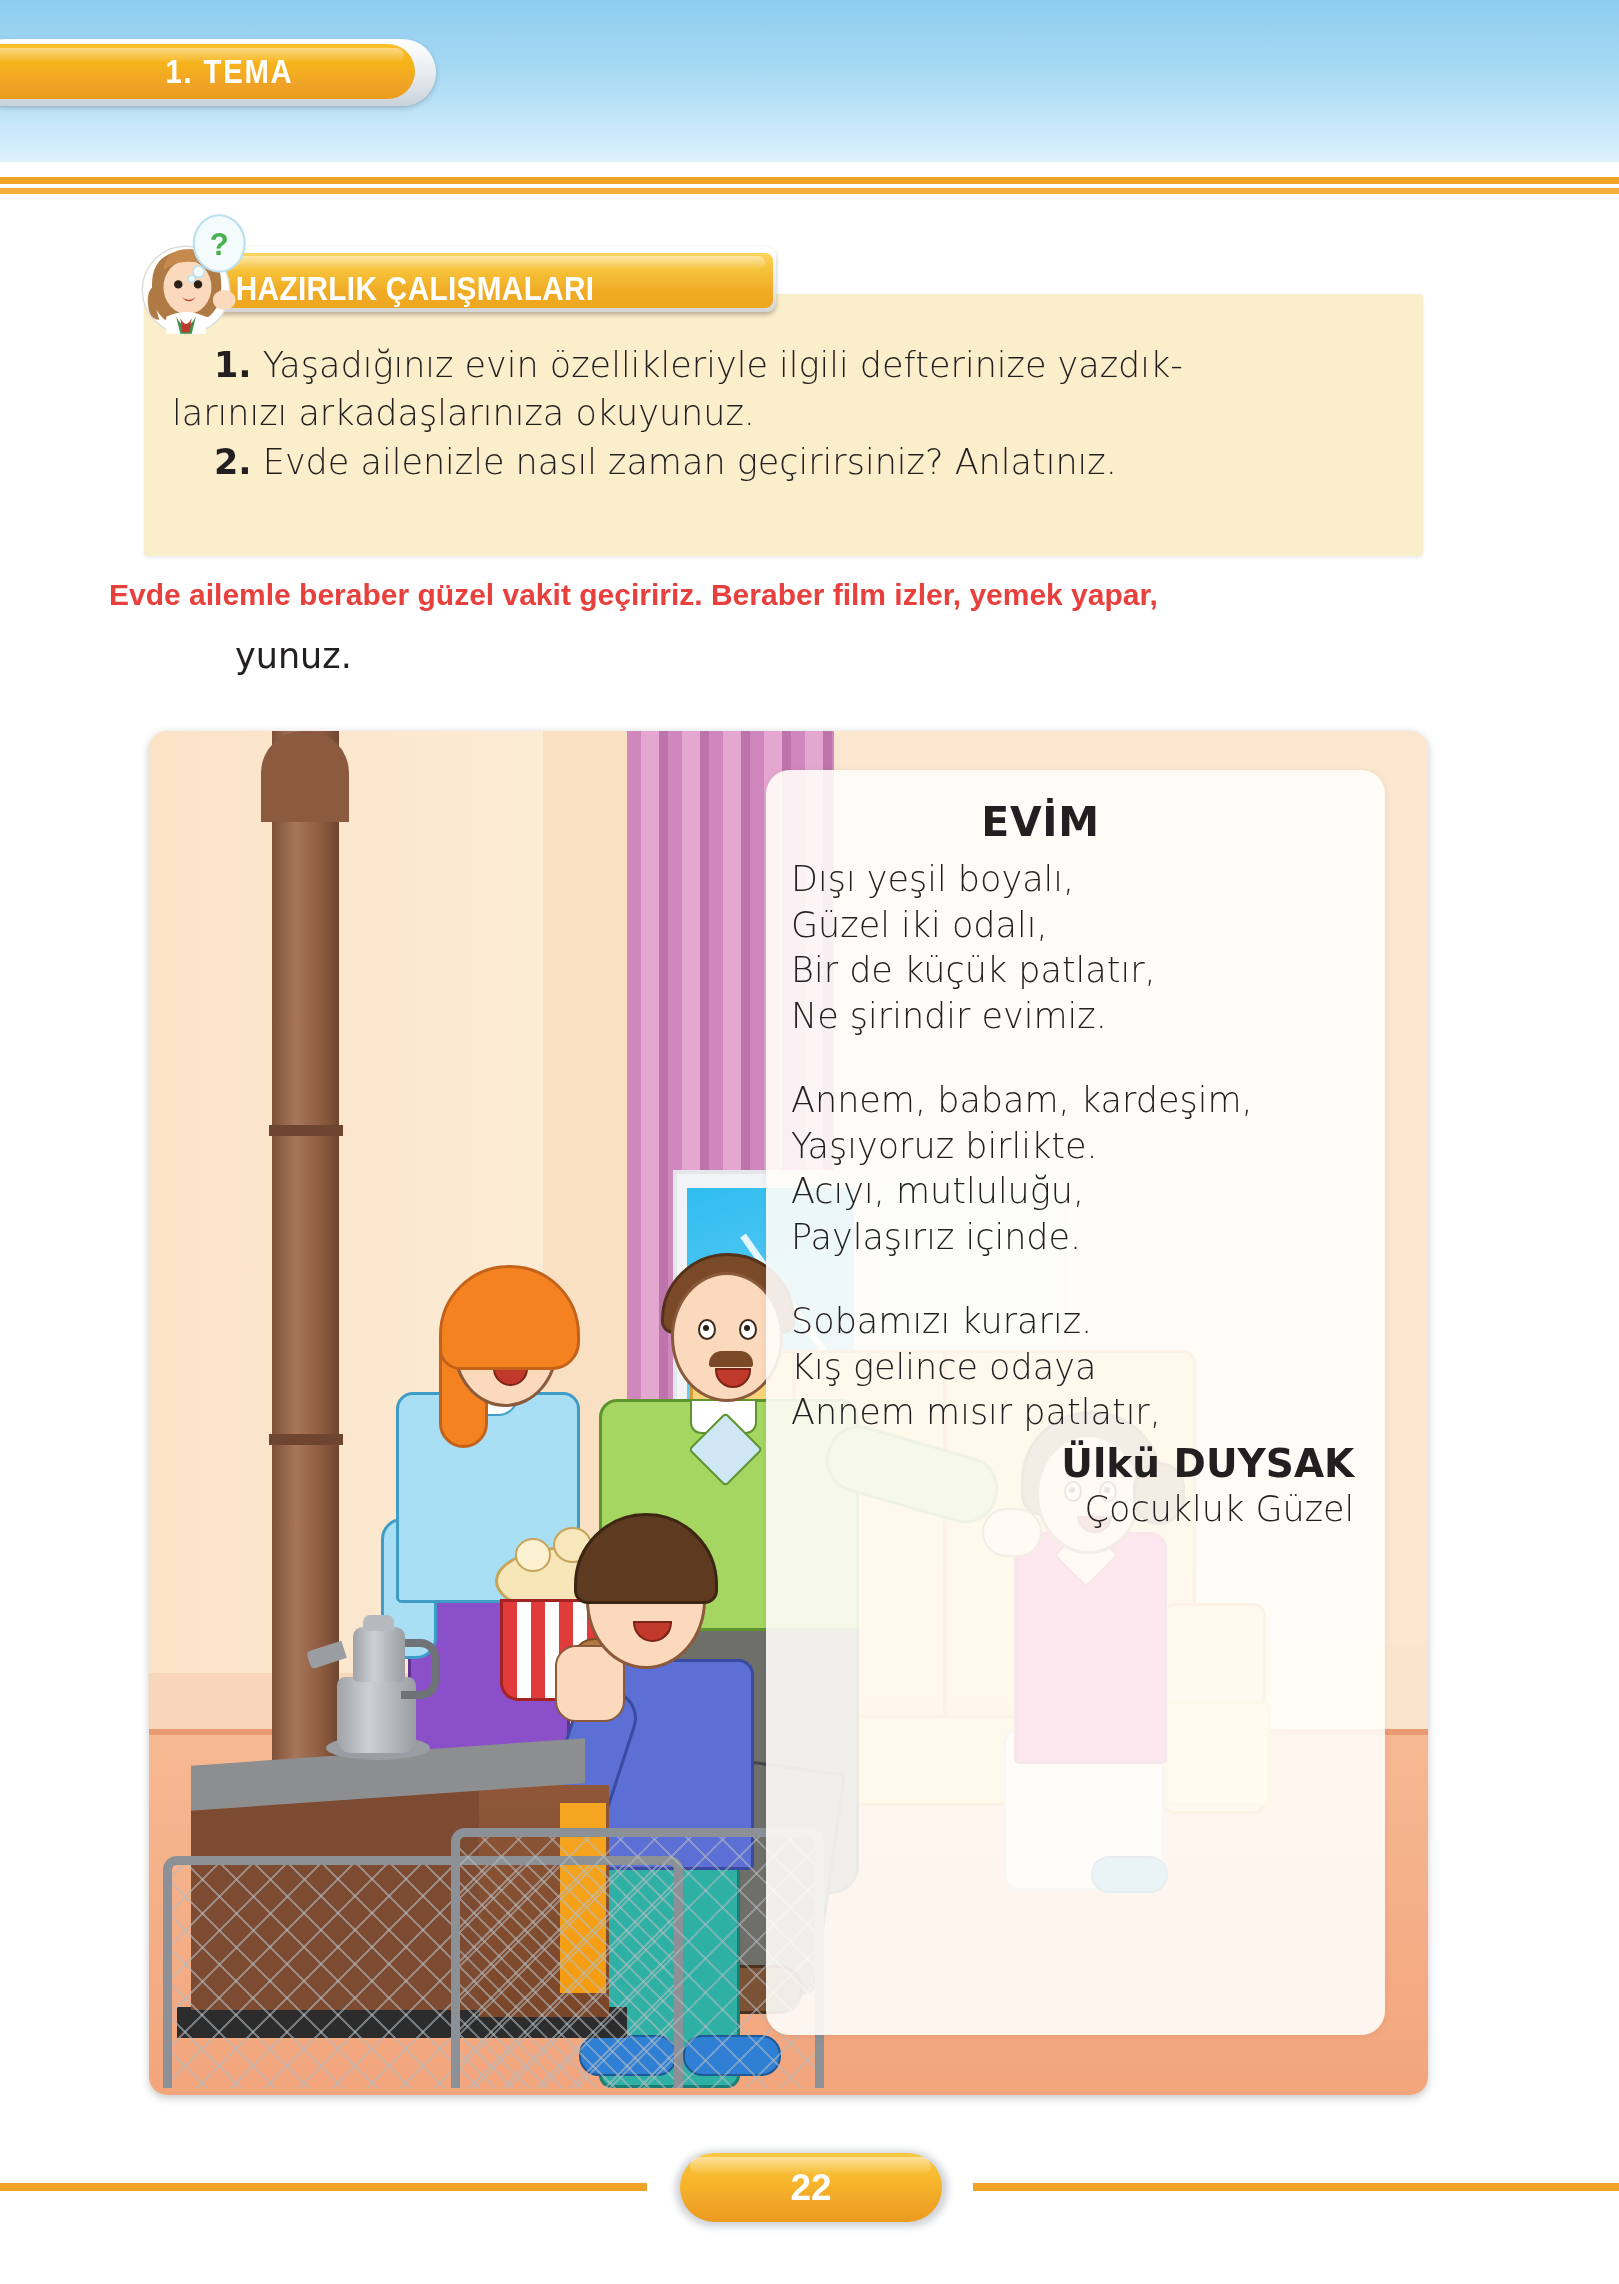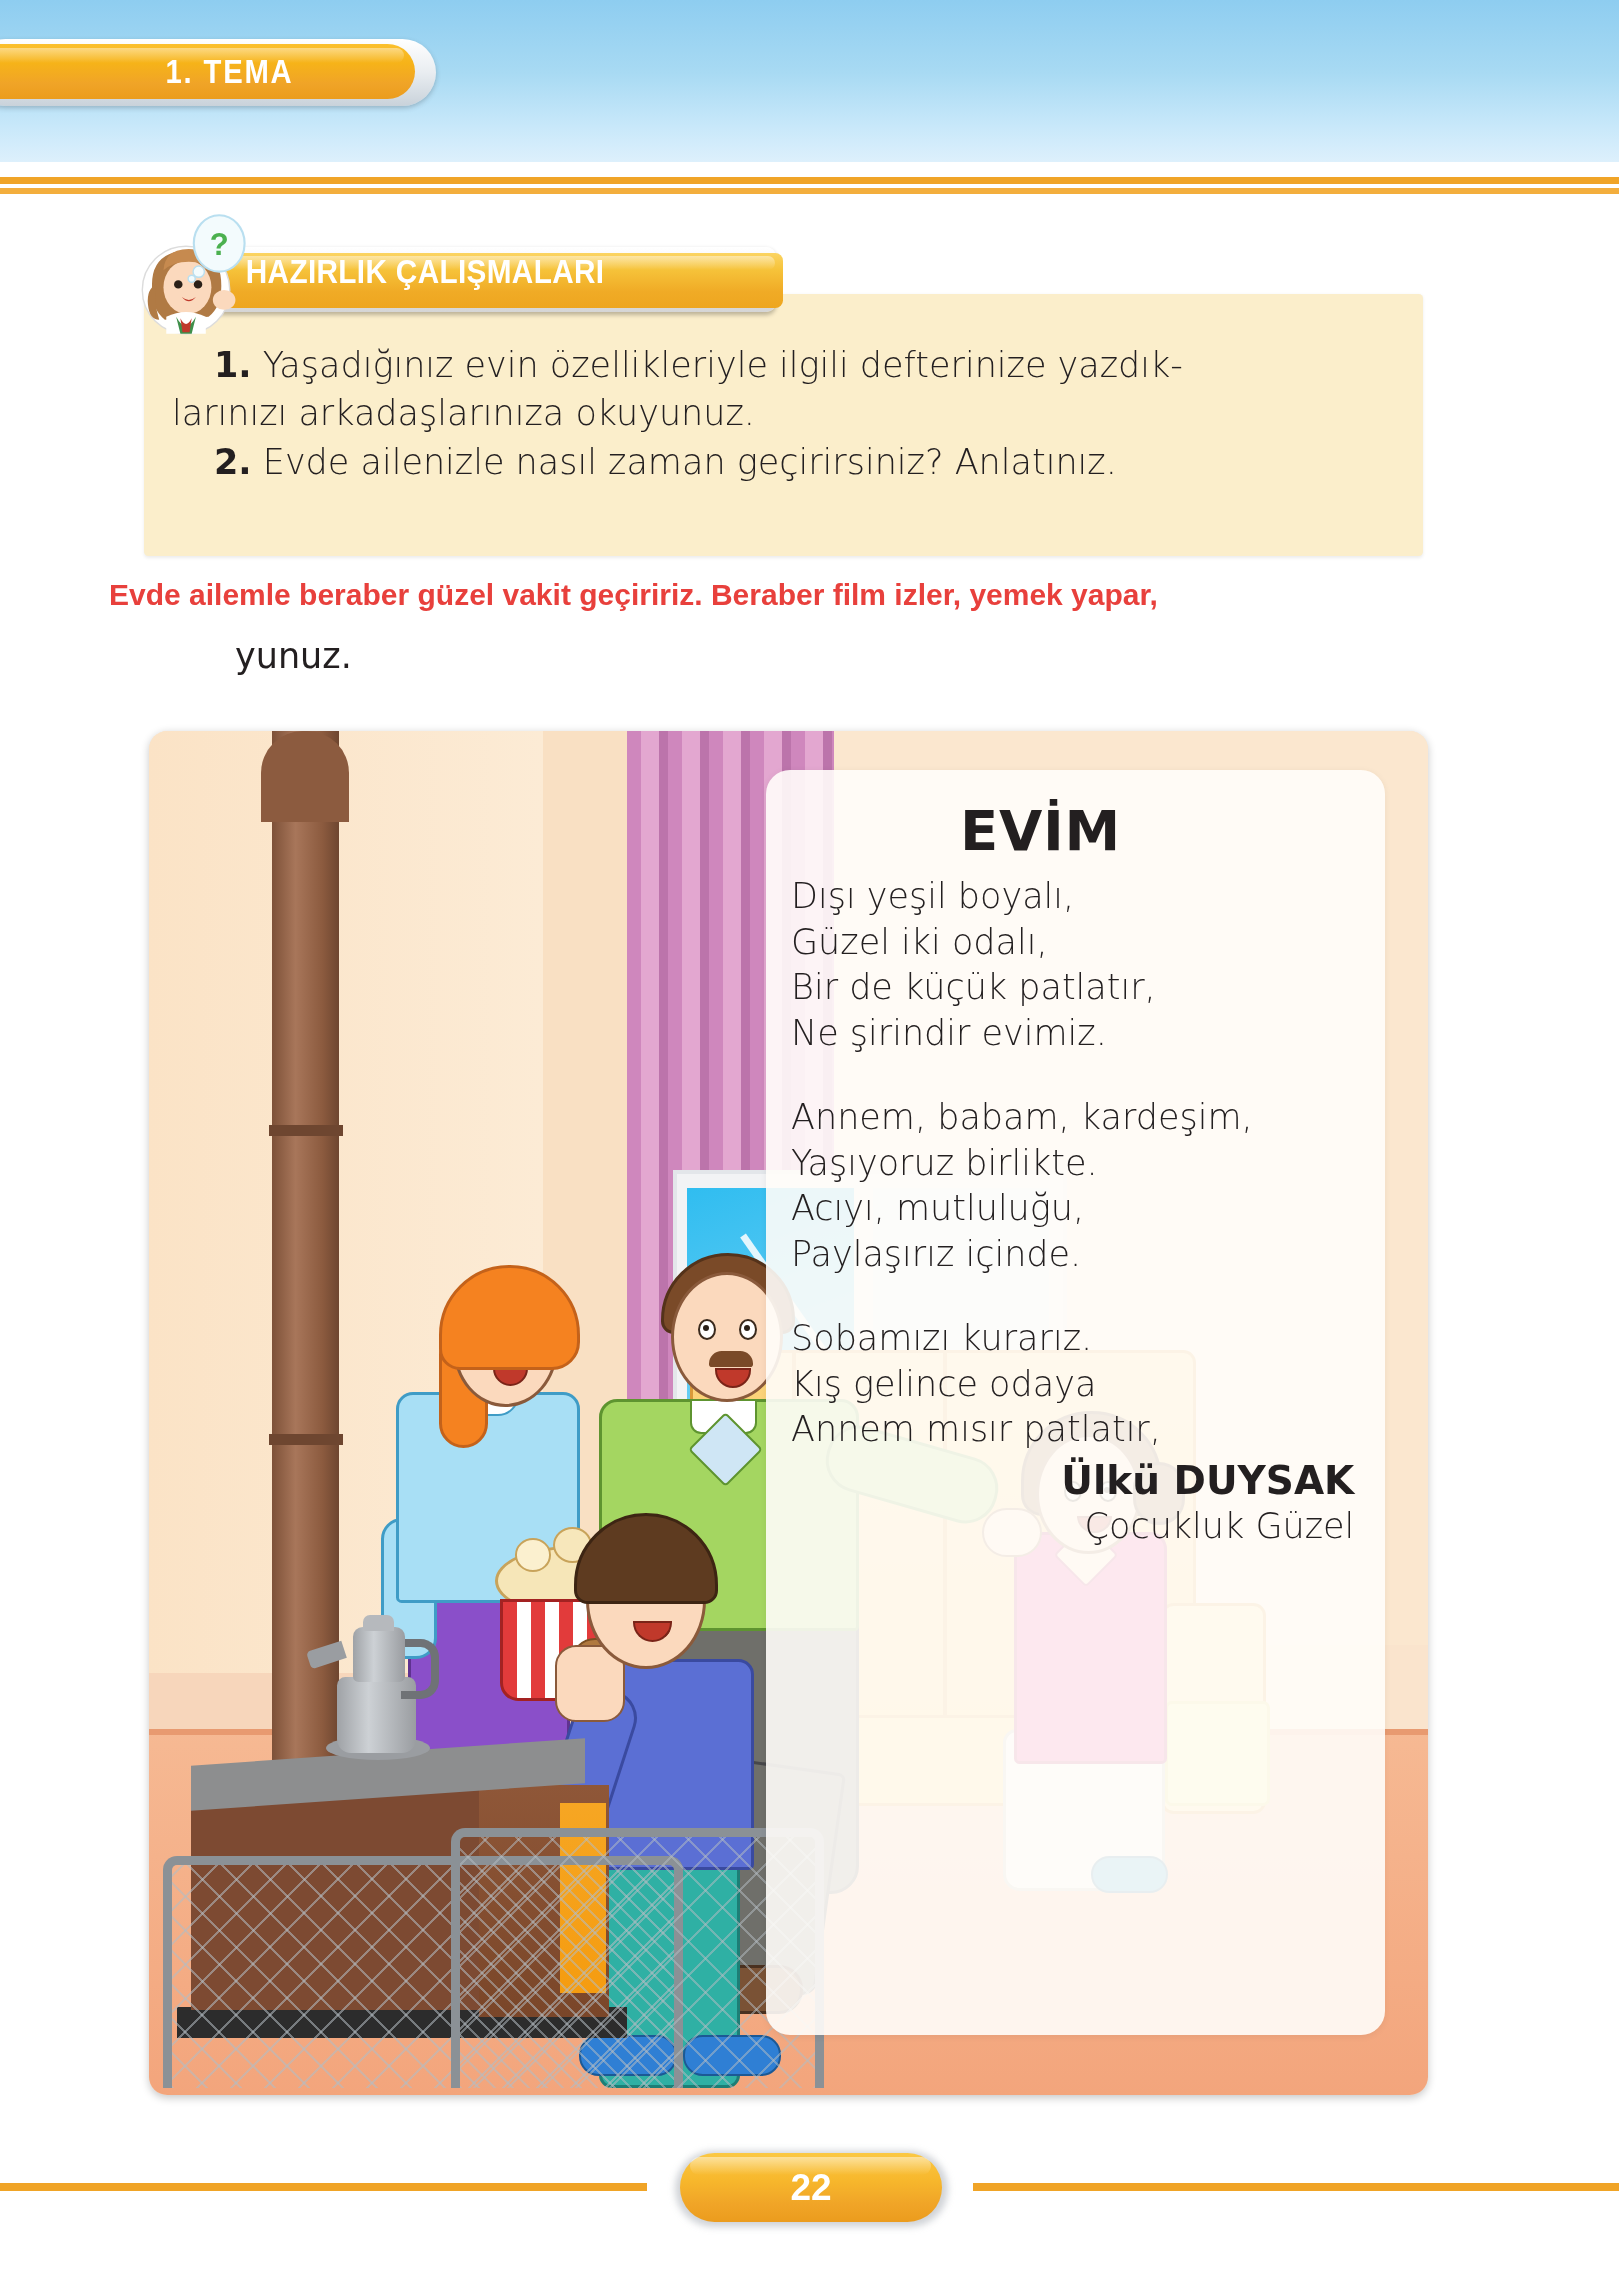--- a/index.html
+++ b/index.html
@@ -105,27 +105,27 @@
     position: absolute;
     left: 193px; top: 247px;
     width: 583px;
     height: 65px;
     border-radius: 9.8px;
     background: linear-gradient(180deg,#ffffff 0%,#ececec 55%,#d5d5d5 100%);
     box-shadow: 0 2.1px 4.2px rgba(0,0,0,0.25);
   }
   .prep-pill {
     position: absolute;
-    left: 208px; top: 253px;
+    left: 198px; top: 253px;
     width: 575px;
     height: 55px;
     border-radius: 7.7px;
     background: linear-gradient(180deg,#fbd462 0%, #f6c33a 30%, #f0ab26 70%, #eea61f 100%);
     display: flex;
-    align-items: flex-start;
+    align-items: flex-end;
   }
   .prep-pill::after{
     content:"";
     position:absolute; left:7px; right:8.4px; top:2.8px; height:14px;
     border-radius: 7px;
     background: linear-gradient(180deg, rgba(255,255,255,0.45), rgba(255,255,255,0.0));
   }
   .prep-label {
     position: relative;
     z-index: 3;
@@ -325,21 +325,21 @@
     position: absolute;
     left: 791px; top: 798px;
     width: 583px;
     z-index: 13;
     color: #231f20;
     font-family: "DejaVu Sans", sans-serif;
     font-weight: 300;
   }
   .poem-title {
     text-align: center;
-    font-size: 56px;
+    font-size: 41px;
     font-weight: bold;
     letter-spacing: 0.7px;
     margin: 0 0 11.2px 0;
     padding-right: 84px;
   }
   .stanza { margin: 0 0 39px 0; }
   .pline {
     font-size: 35px;
     line-height: 1.30;
     margin: 0;

